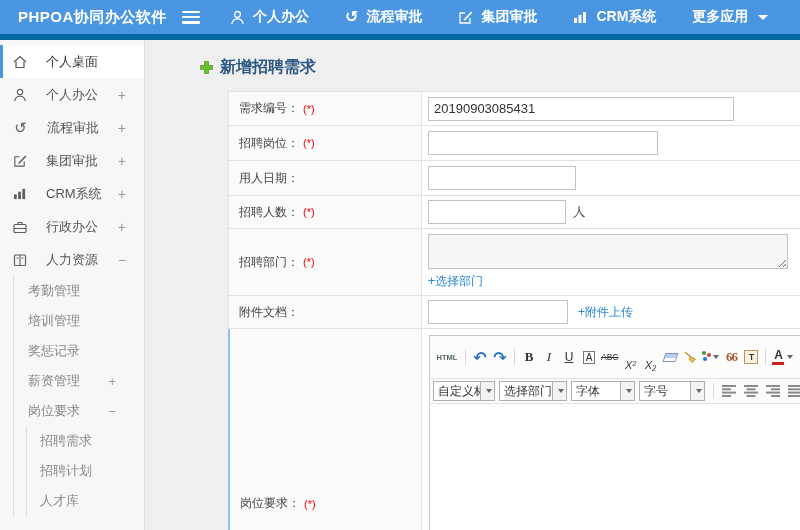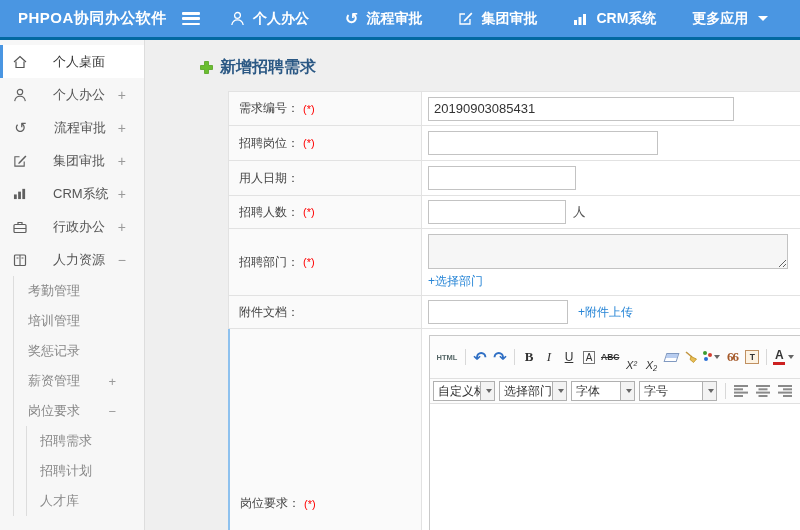--- a/index.html
+++ b/index.html
@@ -4,36 +4,36 @@
 <style>
   * { box-sizing: border-box; margin: 0; padding: 0; }
   html,body { width:800px; height:530px; overflow:hidden; }
   body {
     font-family: "Liberation Sans", "DejaVu Sans", sans-serif;
     background:#efefef; color:#444; position:relative;
   }
   
   .header {
     height:40px; background:#4a96e2; display:flex; align-items:center;
-    color:#fff; border-bottom:3px solid #0369a1;
+    color:#fff; border-bottom:6px solid #0369a1;
   }
   .logo { font-size:15px; font-weight:bold; padding-left:18px; width:182px; letter-spacing:0.5px; }
   .hamburger { width:18px; height:13px; display:flex; flex-direction:column; justify-content:space-between; cursor:pointer; margin-right:30px; }
   .hamburger b { height:2.5px; background:#fff; border-radius:1px; display:block; }
   .topnav { display:flex; align-items:center; gap:36px; }
   .topnav .nav-item { display:flex; align-items:center; gap:8px; font-size:14px; font-weight:600; cursor:pointer; }
   .topnav .glyph-icon { font-size:16px; font-weight:bold; line-height:1; }
   .caret-down { width:0; height:0; border-left:5px solid transparent; border-right:5px solid transparent; border-top:5px solid #fff; margin-left:2px; }
   
   .shell { display:flex; height:490px; }
   .sidebar {
     width:145px; background:#f7f7f7; border-right:1px solid #ddd;
     padding-top:5px; flex-shrink:0; font-size:13px; color:#555; overflow:hidden;
   }
-  .side-item { position:relative; height:33px; display:flex; align-items:center; padding-left:13px; gap:26px; cursor:pointer; }
+  .side-item { position:relative; height:33px; display:flex; align-items:center; padding-left:13px; gap:19px; cursor:pointer; }
   .side-item.active { background:#fff; border-left:3px solid #4a96e2; padding-left:10px; color:#333; }
   .side-item .expand { position:absolute; right:18px; color:#999; font-size:14px; }
   .side-item svg, .sub1-item svg { flex-shrink:0; }
   .glyph-side { font-size:15px; color:#5f5f5f; line-height:1; width:15px; text-align:center; }
   .sub1 { margin-left:13px; border-left:1px solid #ddd; }
   .sub1-item { position:relative; height:30px; display:flex; align-items:center; padding-left:14px; color:#888; font-size:13px; cursor:pointer; }
   .sub1-item .expand { position:absolute; right:28px; color:#999; font-size:13px; }
   .sub2 { margin-left:12px; border-left:1px solid #ddd; }
   .sub2 .sub1-item { padding-left:13px; }
   
@@ -69,34 +69,34 @@
   .editor { width:560px; border:1px solid #c9c9c9; background:#fff; margin-left:1px; display:flex; flex-direction:column; }
   .tbar { display:flex; align-items:center; padding:2px 3px; border-bottom:1px solid #e0e0e0; background:#fcfcfc; }
   .tbtn { height:22px; min-width:18px; padding:0 1px; margin:0 1px; display:flex; align-items:center; justify-content:center; font-size:12px; color:#333; cursor:pointer; }
   .tsep { width:1px; height:16px; background:#d8d8d8; margin:0 4px; }
   .b-html { font-size:7.5px; font-weight:bold; color:#566; min-width:26px; }
   .b-undo,.b-redo { color:#2f6fc4; font-size:16px; font-weight:bold; }
   .b-bold { font-family:"Liberation Serif", serif; font-weight:bold; font-size:13px; }
   .b-italic { font-family:"Liberation Serif", serif; font-style:italic; font-size:13px; }
   .b-under { text-decoration:underline; font-size:12px; }
   .b-fontbox span { border:1px solid #777; padding:0 2px; font-size:10px; }
-  .b-strike { font-size:8.5px; font-weight:bold; text-decoration:line-through; }
+  .b-strike { font-size:8.5px; font-weight:normal; text-decoration:line-through; }
   .b-sup,.b-sub { font-size:11px; font-style:italic;margin-top:16px; }
   .eraser-shape { width:13px; height:9px; transform:skewX(-18deg); border:1px solid #8099c0; background:linear-gradient(#b8cdf0 0 55%, #fff 55%); display:block; }
   .dots-shape { width:4px; height:4px; border-radius:50%; background:#3c9a2f; box-shadow:5px 2px 0 #d44033, 1px 6px 0 #2a6fd4; display:block; margin:-4px 4px 4px 0; }
   .mini-caret { width:0; height:0; border-left:3.5px solid transparent; border-right:3.5px solid transparent; border-top:4px solid #666; margin-left:3px; }
   .b-quote { font-family:"Liberation Serif", serif; font-weight:bold; font-size:13px; color:#a55a2b; letter-spacing:-1px; }
   .pastet-box { width:14px; height:14px; border:1px solid #c09060; background:#fdf3e3; font-size:8.5px; font-weight:bold; color:#333; display:flex; align-items:center; justify-content:center; }
   .color-a { display:flex; flex-direction:column; align-items:center; line-height:1; }
   .color-a .a-letter { font-size:12px; font-weight:bold; }
   .bar-red { width:12px; height:3px; background:#cc2020; margin-top:1px; }
   .tselect { height:20px; border:1px solid #b0b0b0; background:#fff; display:flex; align-items:center; margin-right:4px; cursor:pointer; }
   .tselect .sel-label { flex:1; font-size:12px; color:#333; padding:0 4px; white-space:nowrap; overflow:hidden; }
   .tselect .sel-caret { width:14px; align-self:stretch; border-left:1px solid #b0b0b0; background:#f3f3f3; display:flex; align-items:center; justify-content:center; }
-  .w1{width:62px;} .w2{width:68px;} .w3{width:64px;} .w4{width:78px;}
+  .w1{width:62px;} .w2{width:68px;} .w3{width:64px;} .w4{width:66px;}
   .align-btn { margin:0 4px; cursor:pointer; display:flex; align-items:center; }
   .editor-body { flex:1; background:#fff; min-height:285px; }
 </style>
 </head>
 <body>
 
 <div class="header">
   <div class="logo">PHPOA协同办公软件</div>
   <span class="hamburger">
       <b></b>

